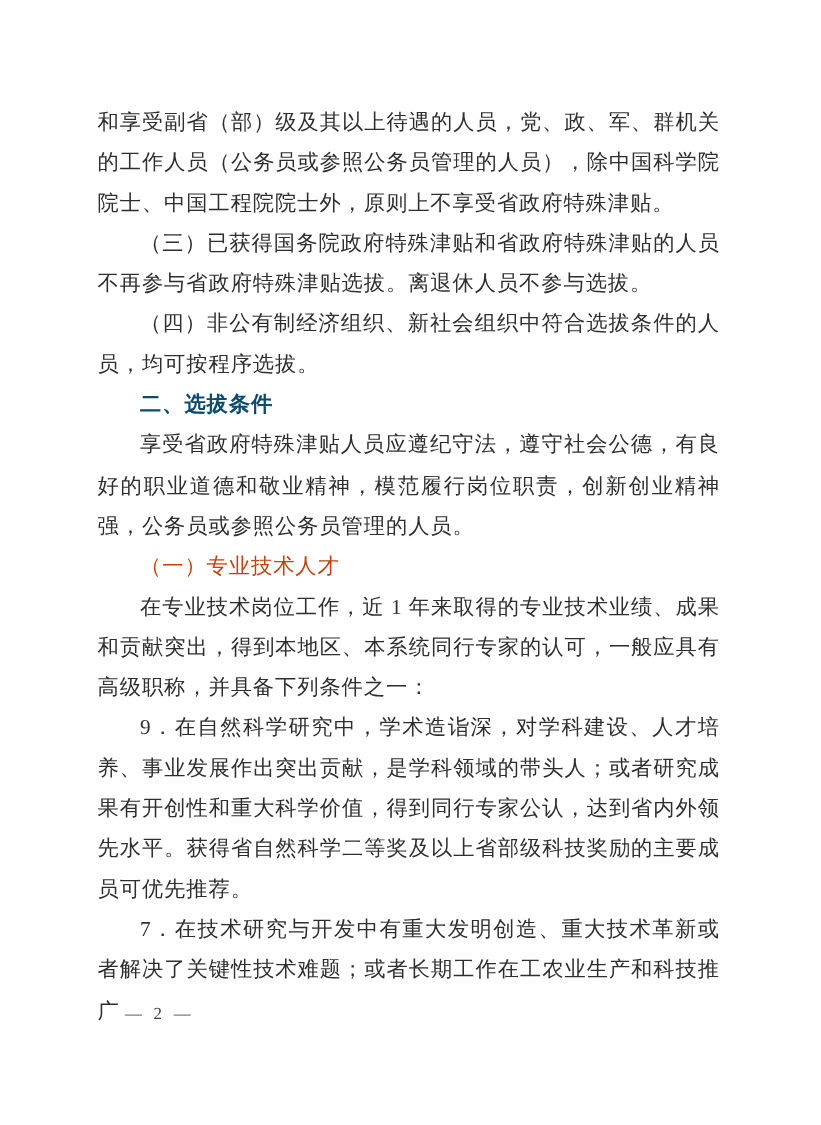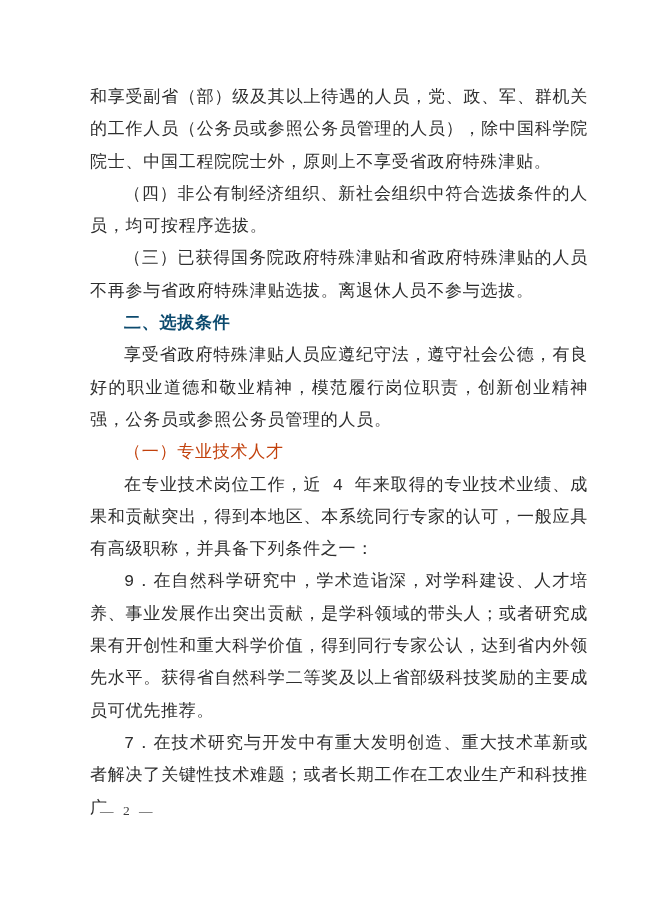--- a/index.html
+++ b/index.html
@@ -11,25 +11,24 @@
     position: relative;
     width: 657px;
     height: 900px;
     background: #ffffff;
     overflow: hidden;
     font-family: "Liberation Serif", "DejaVu Serif", serif;
     color: #2b2b2b;
   }
   .text-block {
     position: absolute;
-    left: 90px;
+    left: 78px;
     top: 82px;
     width: 498px;
     filter: blur(0.2px);
-    font-family: Liberation Mono, monospace;
   }
   .para {
     margin: 0;
     font-size: 17px;
     line-height: 32.3px;
     letter-spacing: 0.75px;
     text-align: justify;
     text-indent: 2em;
     word-break: break-all;
     color: #2e2e2e;
@@ -54,24 +53,24 @@
     color: #3d3d3d;
     filter: blur(0.2px);
   }
 </style>
 </head>
 <body>
 
 <div class="page">
   <div class="text-block">
     <p class="para continuation">和享受副省（部）级及其以上待遇的人员，党、政、军、群机关的工作人员（公务员或参照公务员管理的人员），除中国科学院院士、中国工程院院士外，原则上不享受省政府特殊津贴。</p>
+    <p class="para">（三）已获得国务院政府特殊津贴和省政府特殊津贴的人员不再参与省政府特殊津贴选拔。离退休人员不参与选拔。</p>
     <p class="para">（四）非公有制经济组织、新社会组织中符合选拔条件的人员，均可按程序选拔。</p>
-    <p class="para">（三）已获得国务院政府特殊津贴和省政府特殊津贴的人员不再参与省政府特殊津贴选拔。离退休人员不参与选拔。</p>
     <p class="para section-heading">二、选拔条件</p>
     <p class="para">享受省政府特殊津贴人员应遵纪守法，遵守社会公德，有良好的职业道德和敬业精神，模范履行岗位职责，创新创业精神强，公务员或参照公务员管理的人员。</p>
     <p class="para subsection-heading">（一）专业技术人才</p>
-    <p class="para">在专业技术岗位工作，近 4 年来取得的专业技术业绩、成果和贡献突出，得到本地区、本系统同行专家的认可，一般应具有高级职称，并具备下列条件之一：</p>
+    <p class="para">在专业技术岗位工作，近 1 年来取得的专业技术业绩、成果和贡献突出，得到本地区、本系统同行专家的认可，一般应具有高级职称，并具备下列条件之一：</p>
     <p class="para">9．在自然科学研究中，学术造诣深，对学科建设、人才培养、事业发展作出突出贡献，是学科领域的带头人；或者研究成果有开创性和重大科学价值，得到同行专家公认，达到省内外领先水平。获得省自然科学二等奖及以上省部级科技奖励的主要成员可优先推荐。</p>
     <p class="para">7．在技术研究与开发中有重大发明创造、重大技术革新或者解决了关键性技术难题；或者长期工作在工农业生产和科技推广</p>
   </div>
 
   <div class="page-number">— 2 —</div>
 </div>
 
 </body></html>

